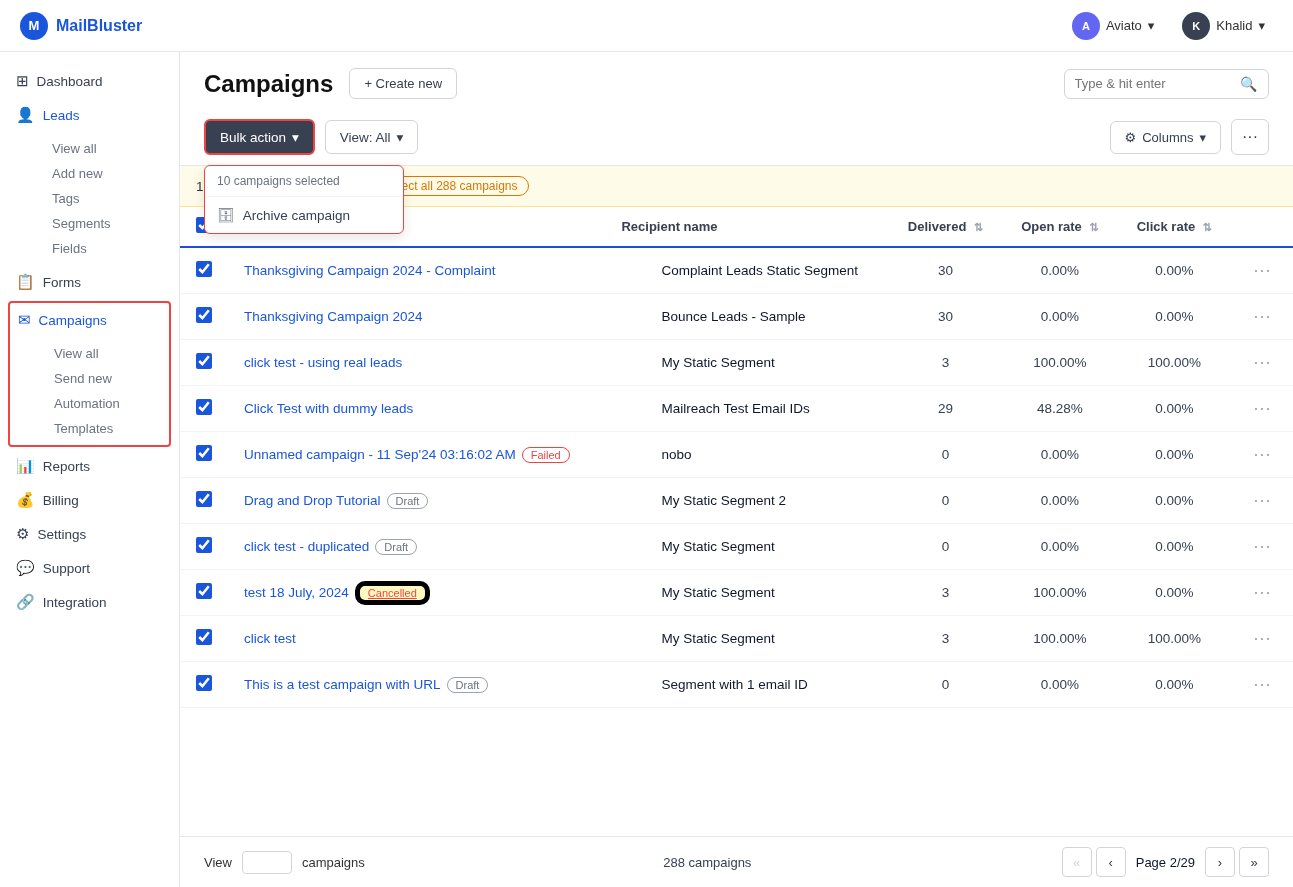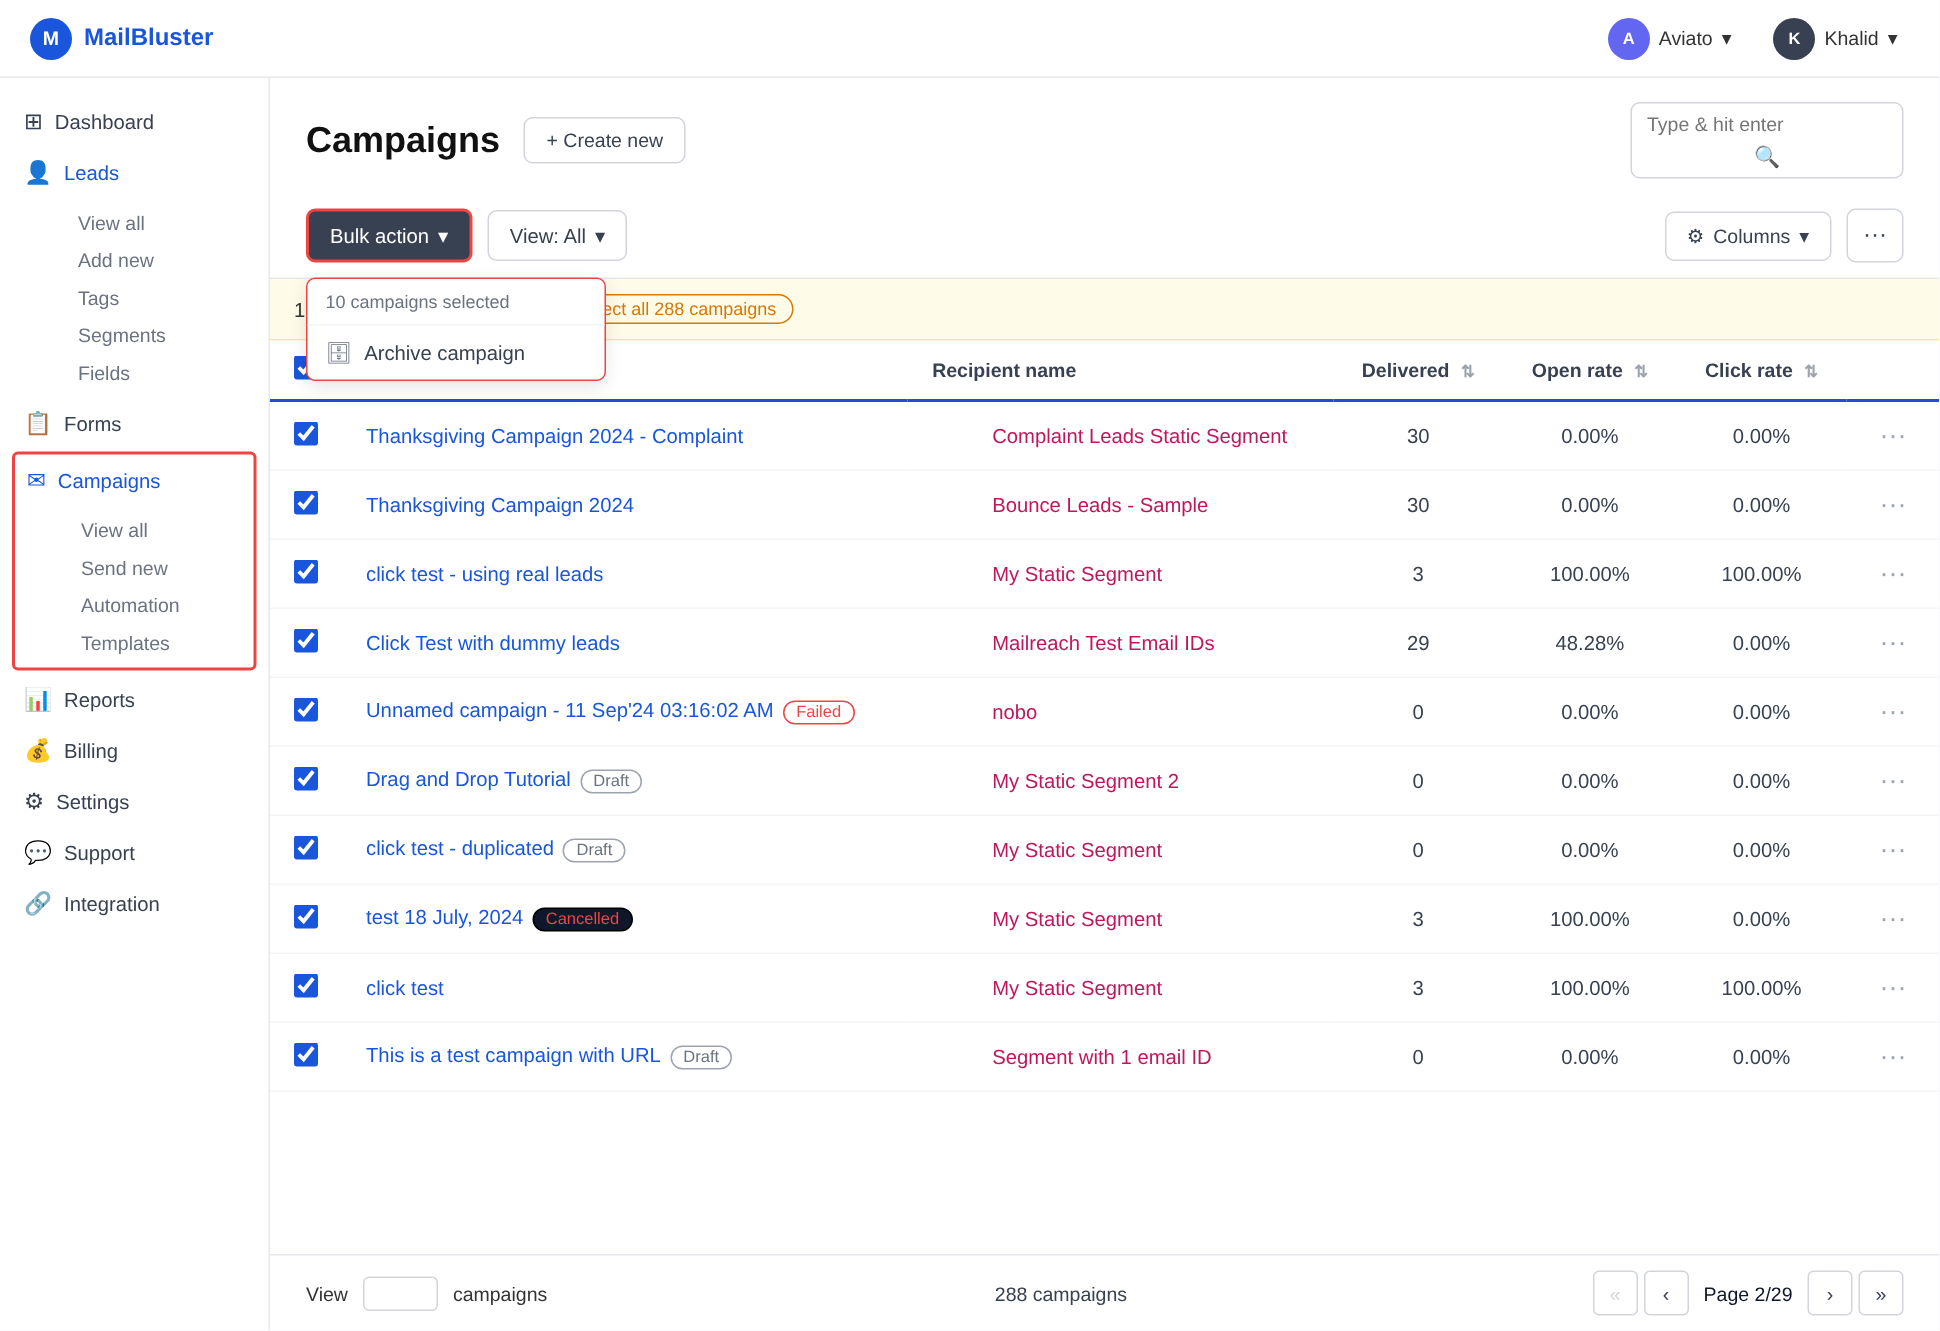--- a/index.html
+++ b/index.html
@@ -27,21 +27,21 @@
     .sidebar-sub-item { padding: 5px 16px; cursor: pointer; color: #6b7280; font-size: 13px; }
 
     
     .content { flex: 1; overflow: hidden; display: flex; flex-direction: column; }
 
     
     .page-header { background: #fff; padding: 16px 24px 0; border-bottom: 1px solid #e5e7eb; }
     .page-title-row { display: flex; align-items: center; gap: 16px; margin-bottom: 12px; }
     .page-title { font-size: 24px; font-weight: 700; color: #111; }
     .create-btn { display: flex; align-items: center; gap: 4px; padding: 7px 14px; background: #fff; border: 1px solid #d1d5db; border-radius: 6px; cursor: pointer; font-size: 13px; color: #374151; }
-    .search-box { margin-left: auto; display: flex; align-items: center; border: 1px solid #d1d5db; border-radius: 6px; padding: 6px 10px; gap: 6px; background: #fff; flex-direction: column; }
+    .search-box { margin-left: auto; display: flex; align-items: center; border: 1px solid #d1d5db; border-radius: 6px; padding: 6px 10px; gap: 6px; background: #fff; }
     .search-box input { border: none; outline: none; font-size: 13px; width: 160px; color: #6b7280; }
     .search-icon { color: #9ca3af; font-size: 14px; }
 
     
     .toolbar { display: flex; align-items: center; gap: 10px; padding: 8px 0 10px; position: relative; }
     .bulk-btn { display: flex; align-items: center; gap: 6px; padding: 8px 14px; background: #374151; color: #fff; border: none; border-radius: 6px; cursor: pointer; font-size: 13.5px; font-weight: 500; position: relative; border: 2px solid #ef4444; }
     .view-btn { display: flex; align-items: center; gap: 6px; padding: 8px 14px; background: #fff; border: 1px solid #d1d5db; border-radius: 6px; cursor: pointer; font-size: 13.5px; color: #374151; }
     .columns-btn { display: flex; align-items: center; gap: 6px; padding: 8px 14px; background: #fff; border: 1px solid #d1d5db; border-radius: 6px; cursor: pointer; font-size: 13px; color: #374151; margin-left: auto; }
     .more-btn { padding: 8px 10px; background: #fff; border: 1px solid #d1d5db; border-radius: 6px; cursor: pointer; font-size: 16px; color: #374151; }
 
@@ -57,26 +57,26 @@
 
     
     .table-container { flex: 1; overflow-y: auto; background: #fff; }
     table { width: 100%; border-collapse: collapse; }
     thead th { padding: 10px 16px; text-align: left; font-size: 13px; font-weight: 600; color: #374151; background: #fff; border-bottom: 2px solid #1d4ed8; white-space: nowrap; }
     thead th .sort-icon { color: #9ca3af; font-size: 11px; margin-left: 4px; }
     tbody tr { border-bottom: 1px solid #f3f4f6; }
     tbody td { padding: 10px 16px; font-size: 13.5px; vertical-align: middle; }
     .cb-cell { width: 36px; }
     .campaign-link { color: #1a56db; cursor: pointer; text-decoration: none; }
-    .recipient-link { color: #be185d; cursor: pointer; margin-left: 40px; }
+    .recipient-link { color: #0f172a; cursor: pointer; margin-left: 40px; }
     .stat-cell { text-align: center; color: #374151; }
     .badge { display: inline-flex; align-items: center; padding: 1px 8px; border-radius: 10px; font-size: 11px; font-weight: 500; margin-left: 6px; text-align: center; }
     .badge-failed { background: #fff; border: 1px solid #ef4444; color: #ef4444; }
     .badge-draft { background: #fff; border: 1px solid #9ca3af; color: #6b7280; }
-    .badge-cancelled { background: #0f172a; border: 1px solid #000000; color: #ef4444; }
+    .badge-cancelled { background: #fef9c3; border: 5px solid #000000; color: #ef4444; text-decoration: underline; }
     .row-menu { background: none; border: none; cursor: pointer; color: #9ca3af; font-size: 18px; padding: 2px 6px; border-radius: 4px; }
 
     
     input[type="checkbox"] { width: 16px; height: 16px; accent-color: #1a56db; cursor: pointer; }
 
     
     .table-footer { background: #fff; border-top: 1px solid #e5e7eb; padding: 10px 24px; display: flex; align-items: center; gap: 10px; font-size: 13px; flex-shrink: 0; }
     .page-size-input { width: 50px; border: 1px solid #d1d5db; border-radius: 4px; padding: 3px 22px; text-align: right; font-size: 13px; }
     .pagination { margin-left: auto; display: flex; align-items: center; gap: 4px; }
     .page-btn { width: 30px; height: 30px; display: flex; align-items: center; justify-content: center; border: 1px solid #d1d5db; border-radius: 4px; cursor: pointer; background: #fff; color: #374151; font-size: 13px; }

